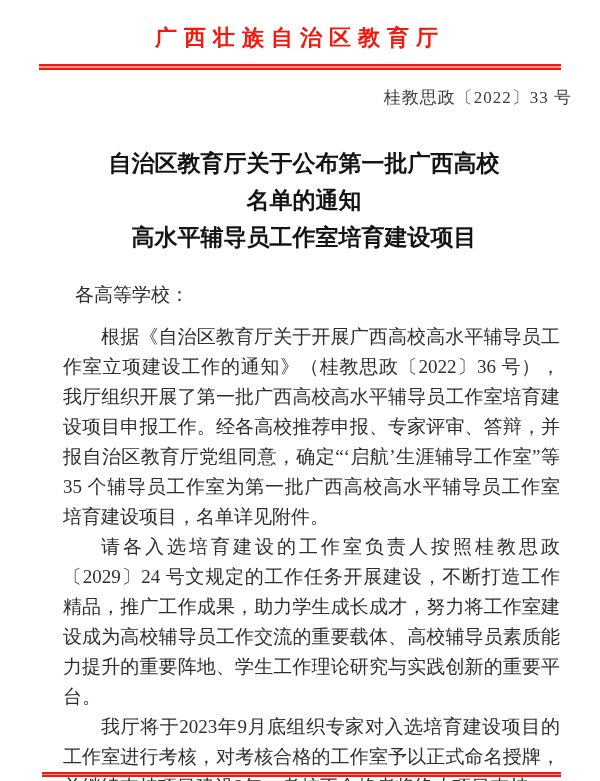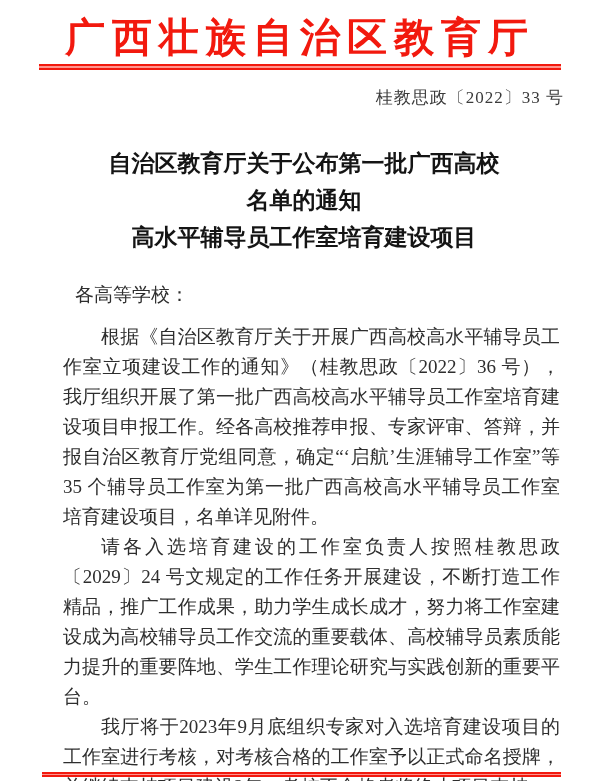--- a/index.html
+++ b/index.html
@@ -14,38 +14,38 @@
     background: #ffffff;
     overflow: hidden;
     font-family: "Liberation Serif", "DejaVu Serif", serif;
   }
   
   .agency {
     margin-top: 18px;
     text-align: center;
     color: #f2190e;
     font-weight: bold;
-    font-size: 40px;
+    font-size: 22px;
     line-height: 40px;
     letter-spacing: 7px;
     white-space: nowrap;
   }
   .red-line {
     width: 522px;
     height: 6px;
     margin: 6px auto 0 auto;
     background: linear-gradient(
       to bottom,
       #f2190e 0%, #f2190e 38%,
       #ff958e 38%, #ff958e 60%,
       #f2190e 60%, #f2190e 100%);
   }
   .doc-number {
     margin-top: 16px;
-    padding-right: 36px;
+    padding-right: 28px;
     text-align: right;
     font-size: 17px;
     color: #3b3b3b;
     letter-spacing: 1px;
   }
   
   .doc-title {
     margin-top: 36px;
     text-align: center;
     font-weight: bold;

